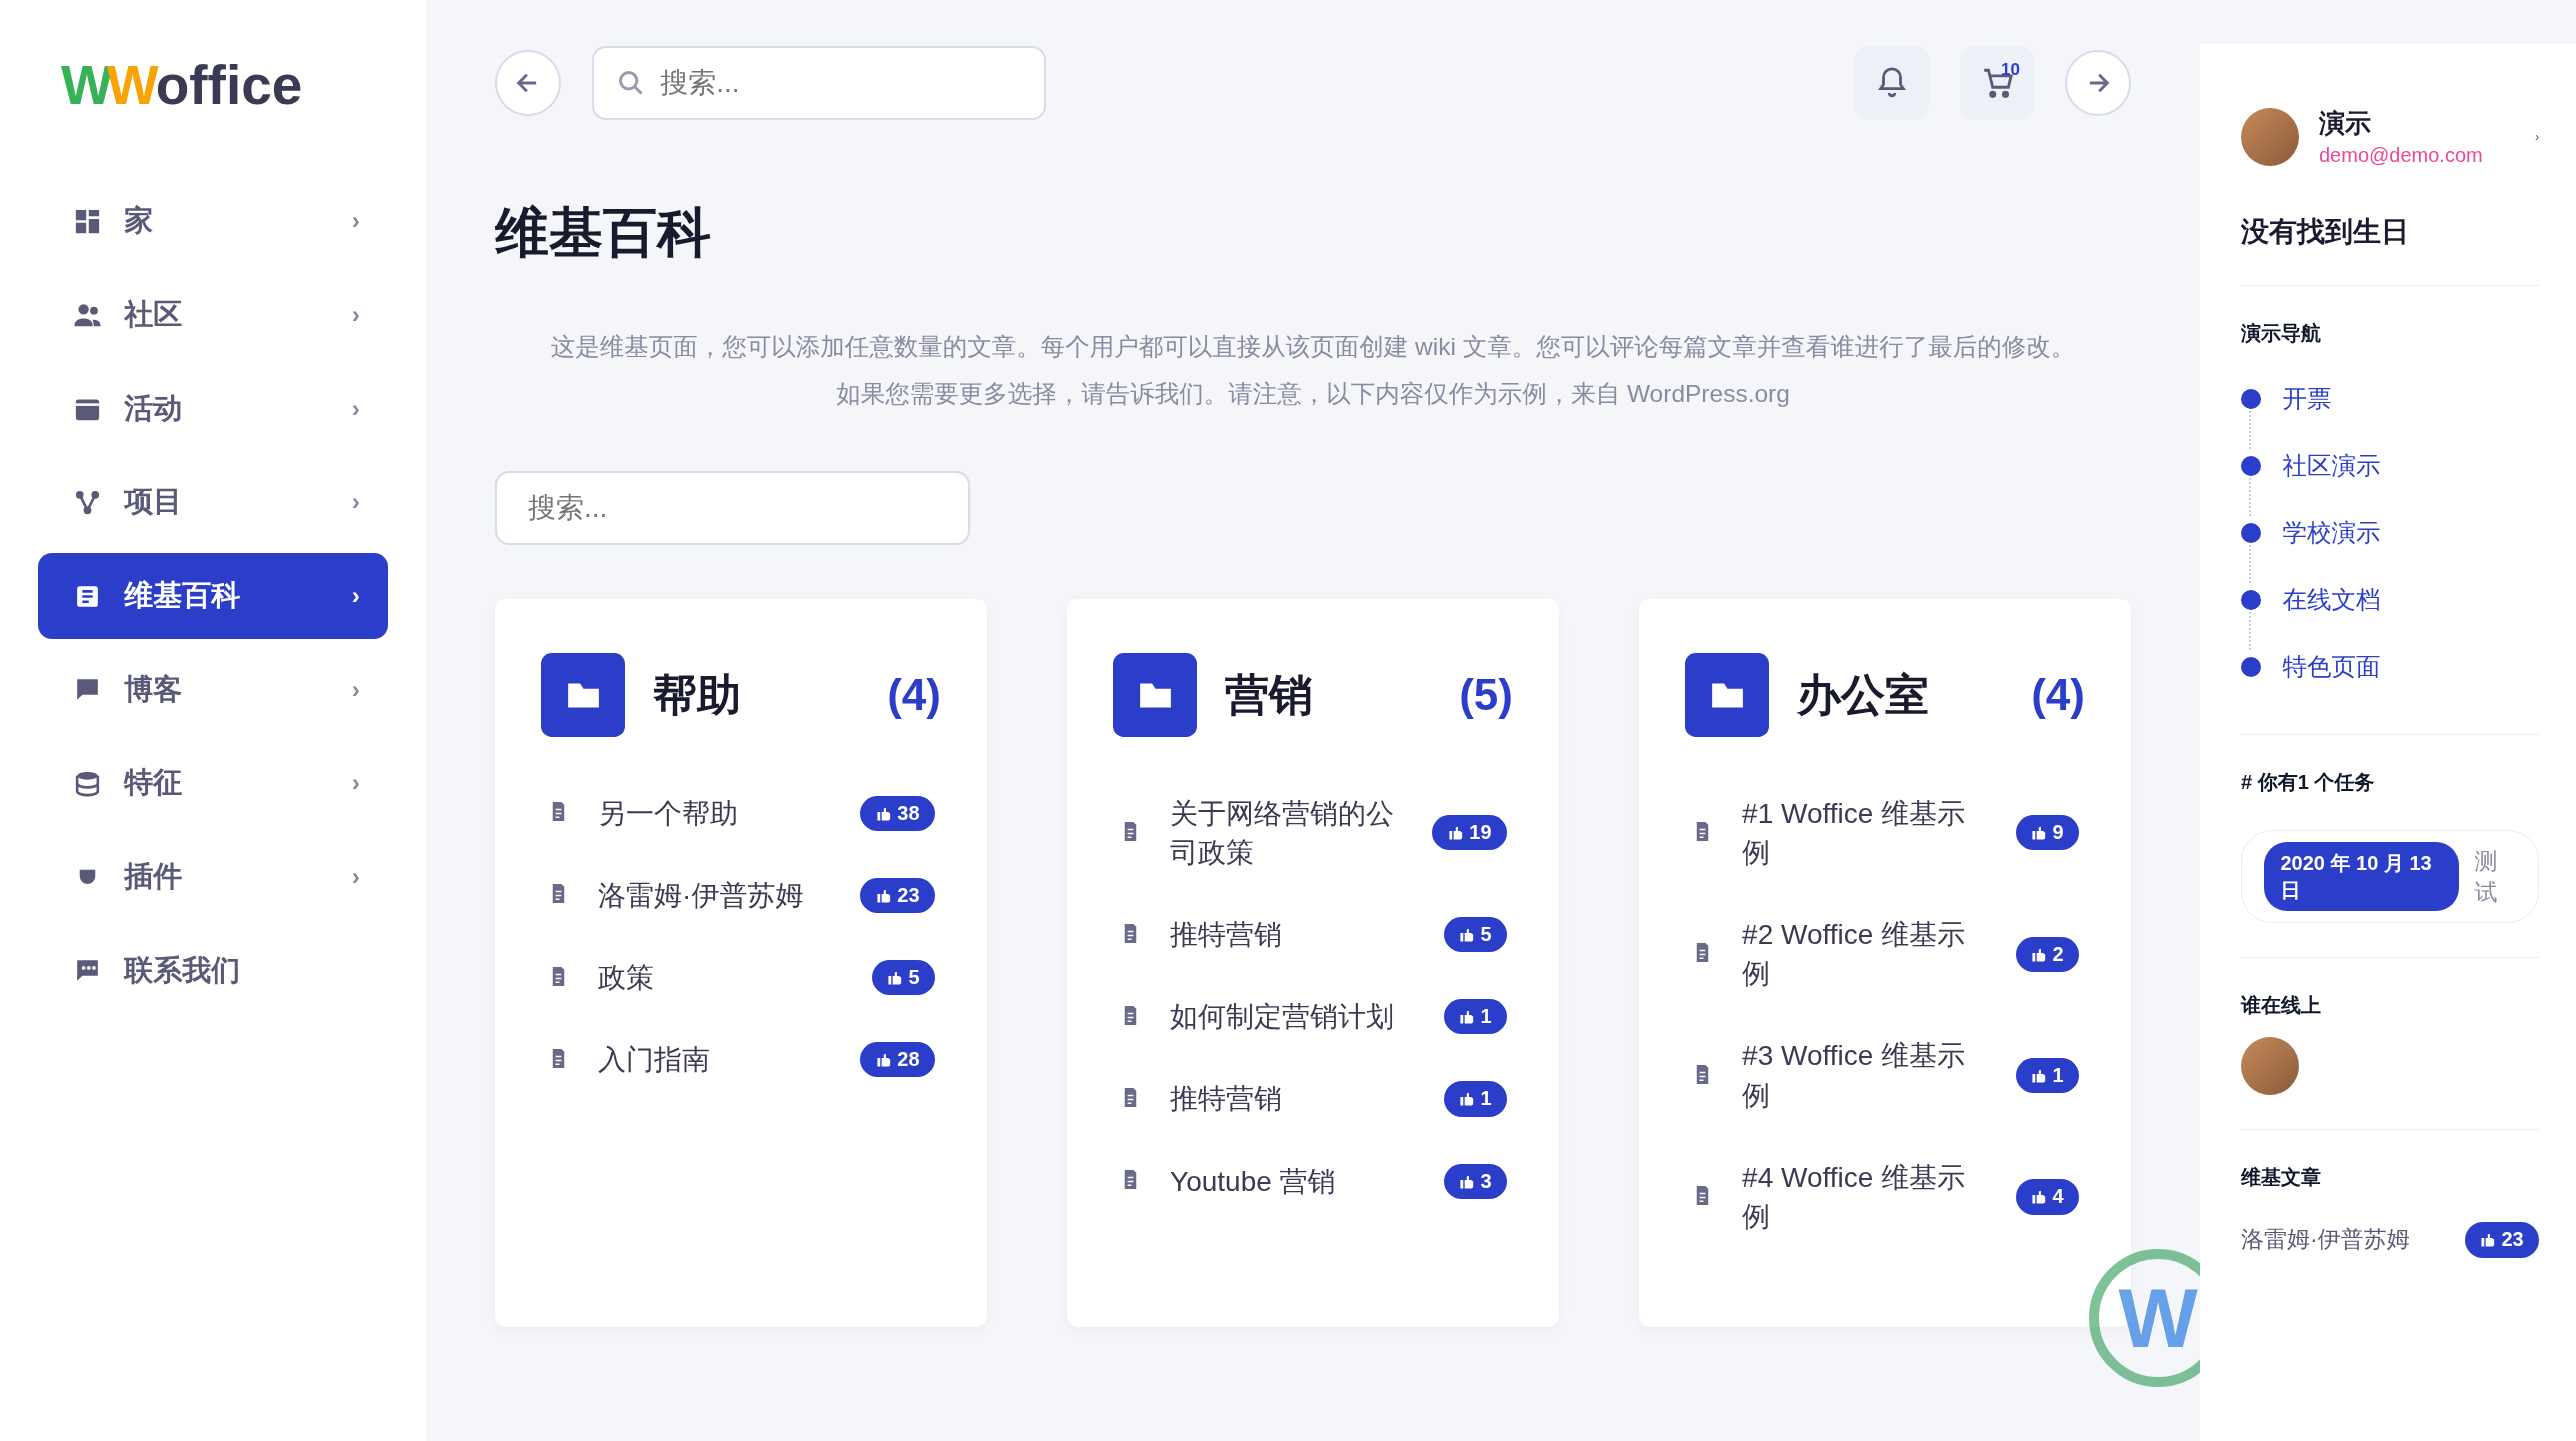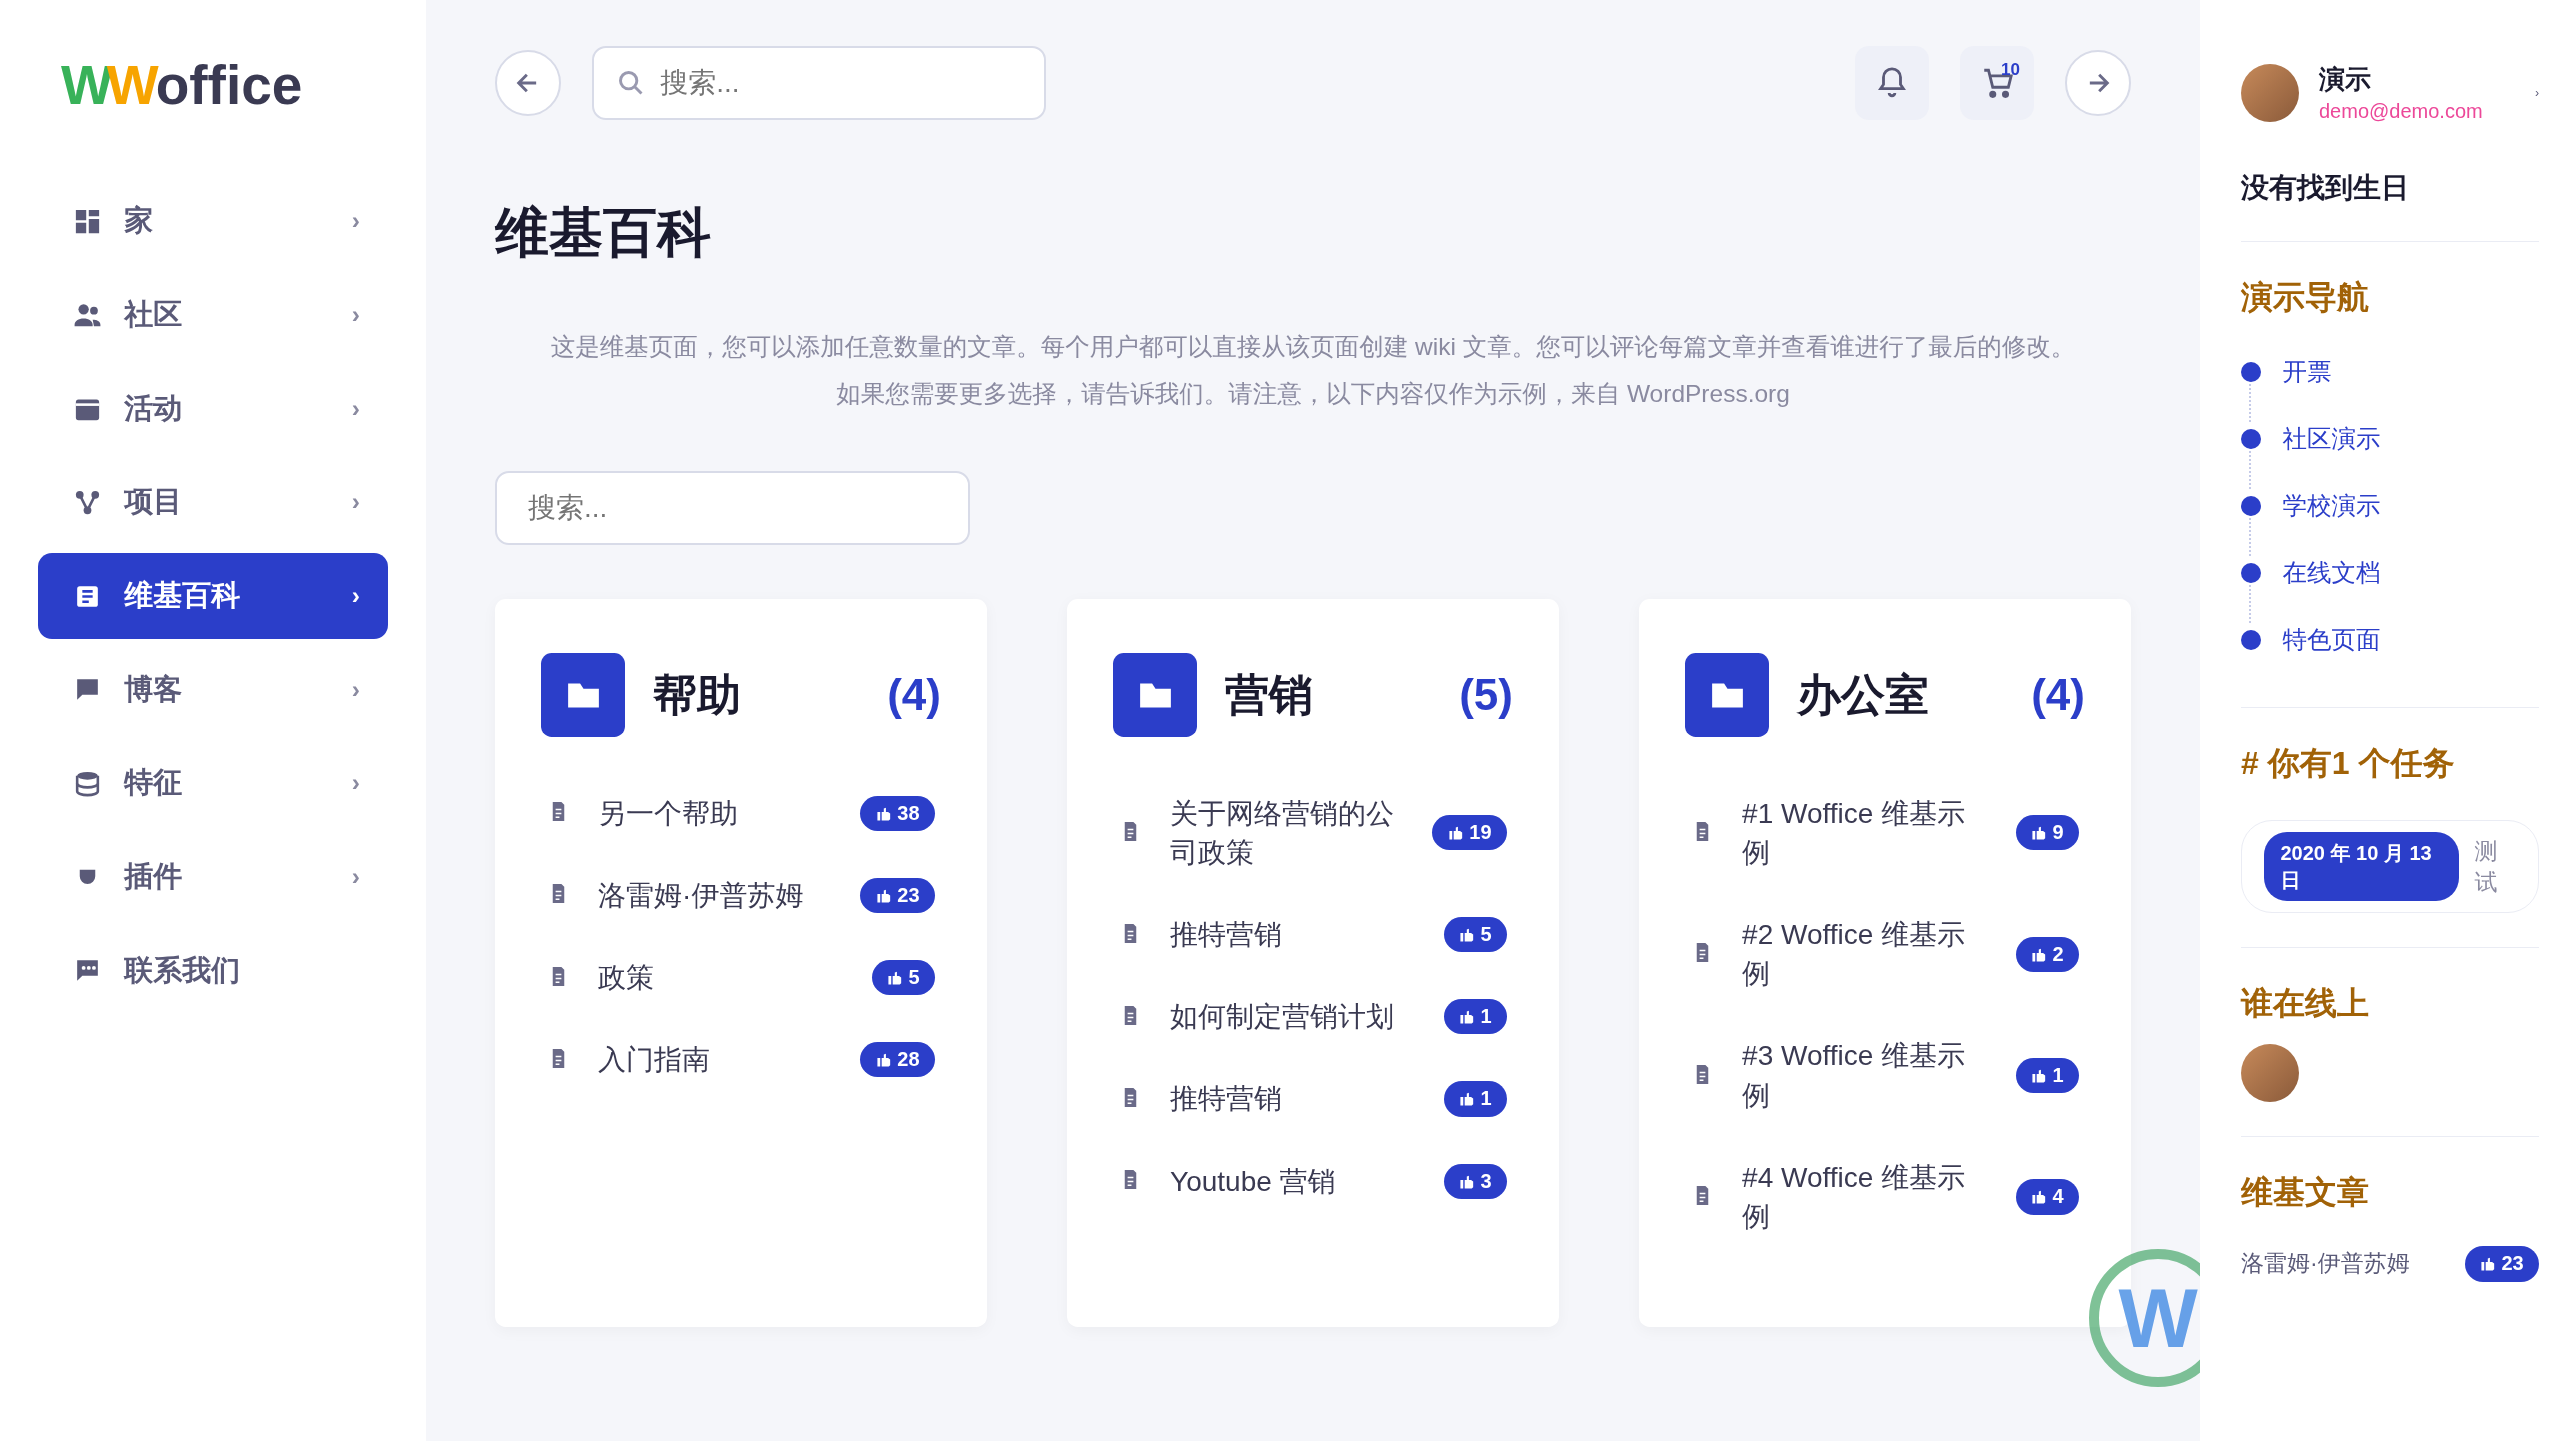--- a/index.html
+++ b/index.html
@@ -196,39 +196,40 @@
 }
 .like-badge svg { width: 17px; height: 17px; }
 
 
 .sidebar-right {
   width: 376px;
   background: #fff;
   padding: 62px 37px 0 41px;
   flex-shrink: 0;
   position: relative;
+  margin-top: 44px;
 }
 .user-row {
   display: flex;
   align-items: center;
   gap: 20px;
   margin-bottom: 46px;
 }
 .avatar {
   width: 58px; height: 58px;
   border-radius: 50%;
   background: linear-gradient(135deg,#c78a5a,#8a5a3a);
   overflow: hidden;
 }
 .user-name { font-size: 26px; font-weight: 700; color: #1a1a2e; }
 .user-email { font-size: 20px; color: #ec4899; margin-top: 3.1px; }
 .user-chev { margin-left: auto; color: #5a5a78; }
 
 .r-section { border-top: 1.5px solid #eaecf4; padding: 34px 0; }
-.r-title { font-size: 32px; font-weight: 800; color: #a16207; margin-bottom: 18.4px; }
+.r-title { font-size: 20px; font-weight: 800; color: #0f172a; margin-bottom: 18.4px; }
 .r-single { font-size: 28px; font-weight: 800; color: #1a1a2e; }
 
 .timeline-item {
   display: flex;
   align-items: center;
   gap: 21.5px;
   padding: 17px 0;
   position: relative;
 }
 .timeline-item::before {

